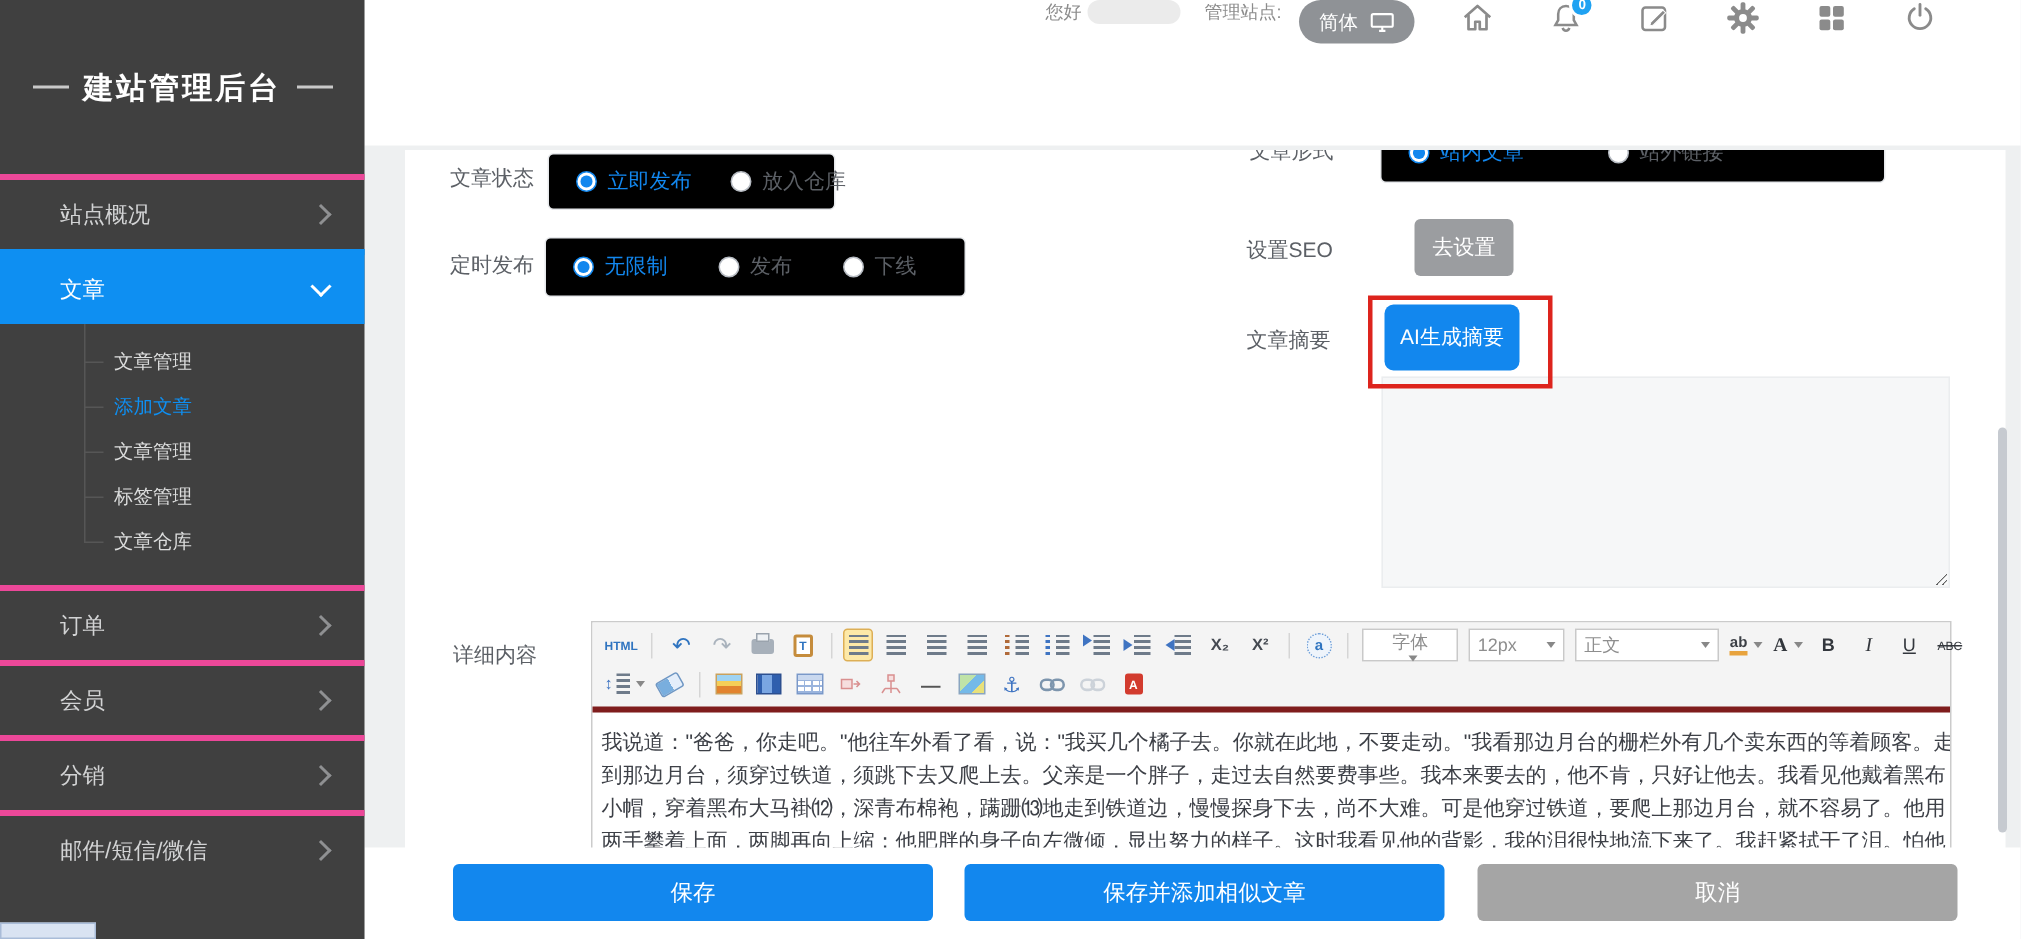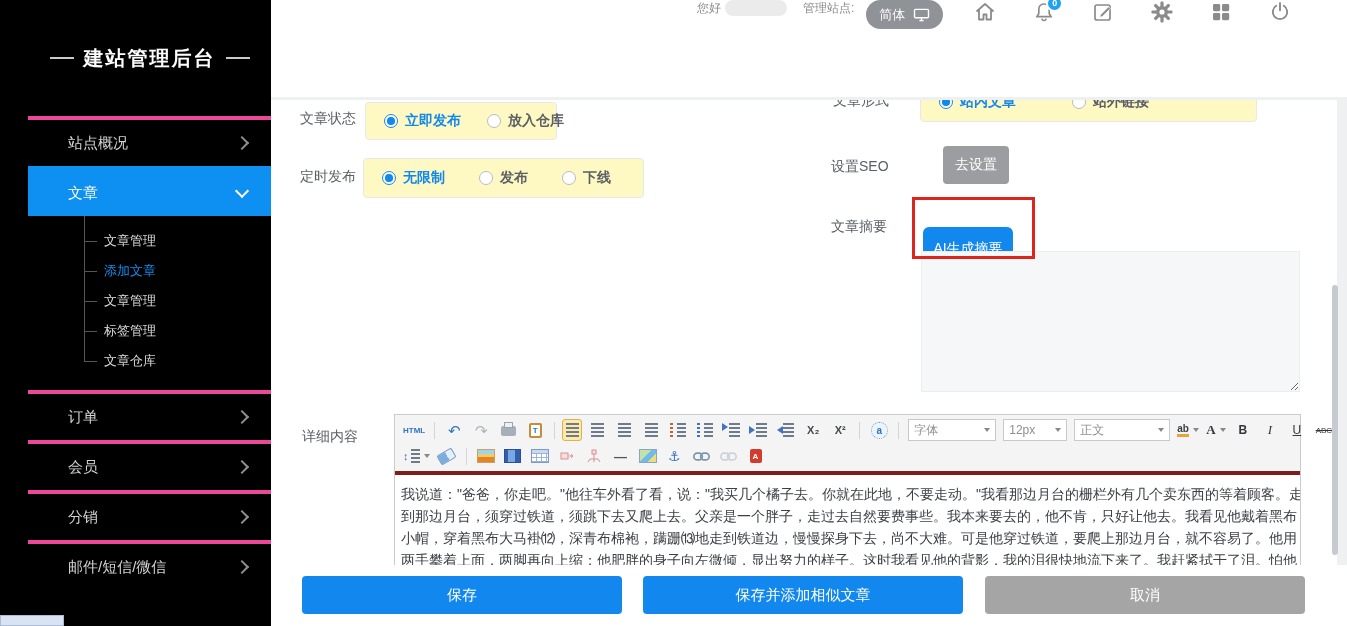--- a/index.html
+++ b/index.html
@@ -3,21 +3,21 @@
 <meta charset="utf-8">
 <style>
   html,body{margin:0;padding:0;}
   body{
     width:1347px;height:626px;position:relative;overflow:hidden;
     background:#eef0f1;
     font-family:"Liberation Sans","DejaVu Sans",sans-serif;
     -webkit-font-smoothing:antialiased;
   }
   
-  .sidebar{position:absolute;left:0;top:0;width:243px;height:626px;background:#000000;z-index:10;padding-left:28px;}
+  .sidebar{position:absolute;left:0;top:0;width:243px;height:626px;background:#404040;z-index:10;}
   .brand{height:116px;display:flex;align-items:center;justify-content:center;gap:10px;}
   .bdash{width:24px;height:2px;background:#c9c9c9;}
   .btxt{color:#fff;font-size:20px;font-weight:bold;letter-spacing:2px;}
   .mitem{height:46px;display:flex;align-items:center;padding:0 24px 0 40px;border-top:4px solid #ec4899;cursor:pointer;}
   .mitem .mlabel{flex:1;color:#d2d3d4;font-size:15px;}
   .mitem.active{background:#0e8ff2;border-top-color:#0e8ff2;}
   .mitem.active .mlabel{color:#fff;}
   .chev{width:8px;height:8px;border-right:2px solid #8f9092;border-bottom:2px solid #8f9092;display:inline-block;}
   .chev.r{transform:rotate(-45deg);}
   .chev.d{transform:rotate(45deg);border-color:#fff;margin-top:-4px;}
@@ -35,21 +35,21 @@
     display:flex;align-items:center;gap:8px;font-size:13px;cursor:pointer;}
   .hicons{display:flex;align-items:center;gap:35px;margin-left:30px;}
   .hicon{width:24px;height:24px;position:relative;cursor:pointer;display:grid;place-items:center;}
   .hsvg{width:24px;height:24px;display:block;}
   .badge{position:absolute;top:-5px;right:-7px;min-width:9px;height:13px;padding:0 2px;background:#1fa2f2;border:2px solid #fff;
     border-radius:9px;color:#fff;font-size:9px;line-height:13px;text-align:center;font-weight:bold;}
   
   .main{position:absolute;left:243px;top:97px;width:1104px;height:529px;background:#eef0f1;}
   .panel{position:absolute;left:27px;top:3px;width:1067px;height:466px;background:#fff;overflow:hidden;}
   .flabel{position:absolute;font-size:14px;color:#5c6066;white-space:nowrap;}
-  .rbox{position:absolute;background:#fef9c3;border:1px solid #e6e8eb;border-radius:4px;display:flex;padding:0 18px;box-sizing:border-box;font-weight:bold;}
+  .rbox{position:absolute;background:#000000;border:1px solid #e6e8eb;border-radius:4px;display:flex;padding:0 18px;box-sizing:border-box;}
   .rgroup{display:flex;align-items:center;gap:7px;cursor:pointer;white-space:nowrap;}
   .radio{width:14px;height:14px;border:1px solid #b6bbc2;border-radius:50%;background:#fff;box-sizing:border-box;position:relative;flex:none;}
   .radio.on{border-color:#1287ee;}
   .radio.on::after{content:"";position:absolute;left:2.2px;top:2.2px;right:2.2px;bottom:2.2px;background:#1287ee;border-radius:50%;}
   .rtext{font-size:14px;color:#5c6066;}
   .rtext.sel{color:#1287ee;}
   .graybtn{position:absolute;background:#9b9da0;color:#fff;font-size:14px;border:none;border-radius:4px;cursor:pointer;}
   .aibtn{position:absolute;background:#1287ee;color:#fff;font-size:14px;border:none;border-radius:6px;cursor:pointer;}
   .redbox{position:absolute;border:3px solid #dd241d;background:transparent;pointer-events:none;z-index:4;}
   .summary-ta{position:absolute;left:651px;top:151px;width:379px;height:141px;background:#f6f7f8;border:1px solid #ebedef;
@@ -259,21 +259,21 @@
       <span class="rgroup">
         <span class="radio"></span>
         <span class="rtext">下线</span>
       </span>
     </div>
 
     <span class="flabel" style="left:561px;top:58px;">设置SEO</span>
     <button class="graybtn" style="left:673px;top:46px;width:66px;height:38px;">去设置</button>
 
     <span class="flabel" style="left:561px;top:118px;">文章摘要</span>
-    <button class="aibtn" style="left:653px;top:103px;width:90px;height:44px;margin-top:24px;">AI生成摘要</button>
+    <button class="aibtn" style="left:653px;top:103px;width:90px;height:44px;">AI生成摘要</button>
     <div class="redbox" style="left:642px;top:97px;width:117px;height:56px;"></div>
     <textarea class="summary-ta" style=""></textarea>
 
     <span class="flabel" style="left:32px;top:328px;">详细内容</span>
 
     <div class="editor">
       <div class="toolbar">
         <div class="trow">
           <span class="tb">
               <span class="t-html">HTML</span>
@@ -325,21 +325,21 @@
               <span class="t-x">X₂</span>
             </span>
           <span class="tb">
               <span class="t-x">X²</span>
             </span>
           <span class="tsep"></span>
           <span class="tb">
               <span class="t-ca">a</span>
             </span>
           <span class="tsep"></span>
-          <span class="tsel" style="width:88px;">
+          <span class="tsel" style="width:64px;flex-direction:column;">
               <span>字体</span>
               <span class="caret"></span>
             </span>
           <span class="tsel" style="width:64px;">
               <span>12px</span>
               <span class="caret"></span>
             </span>
           <span class="tsel" style="width:96px;">
               <span>正文</span>
               <span class="caret"></span>

